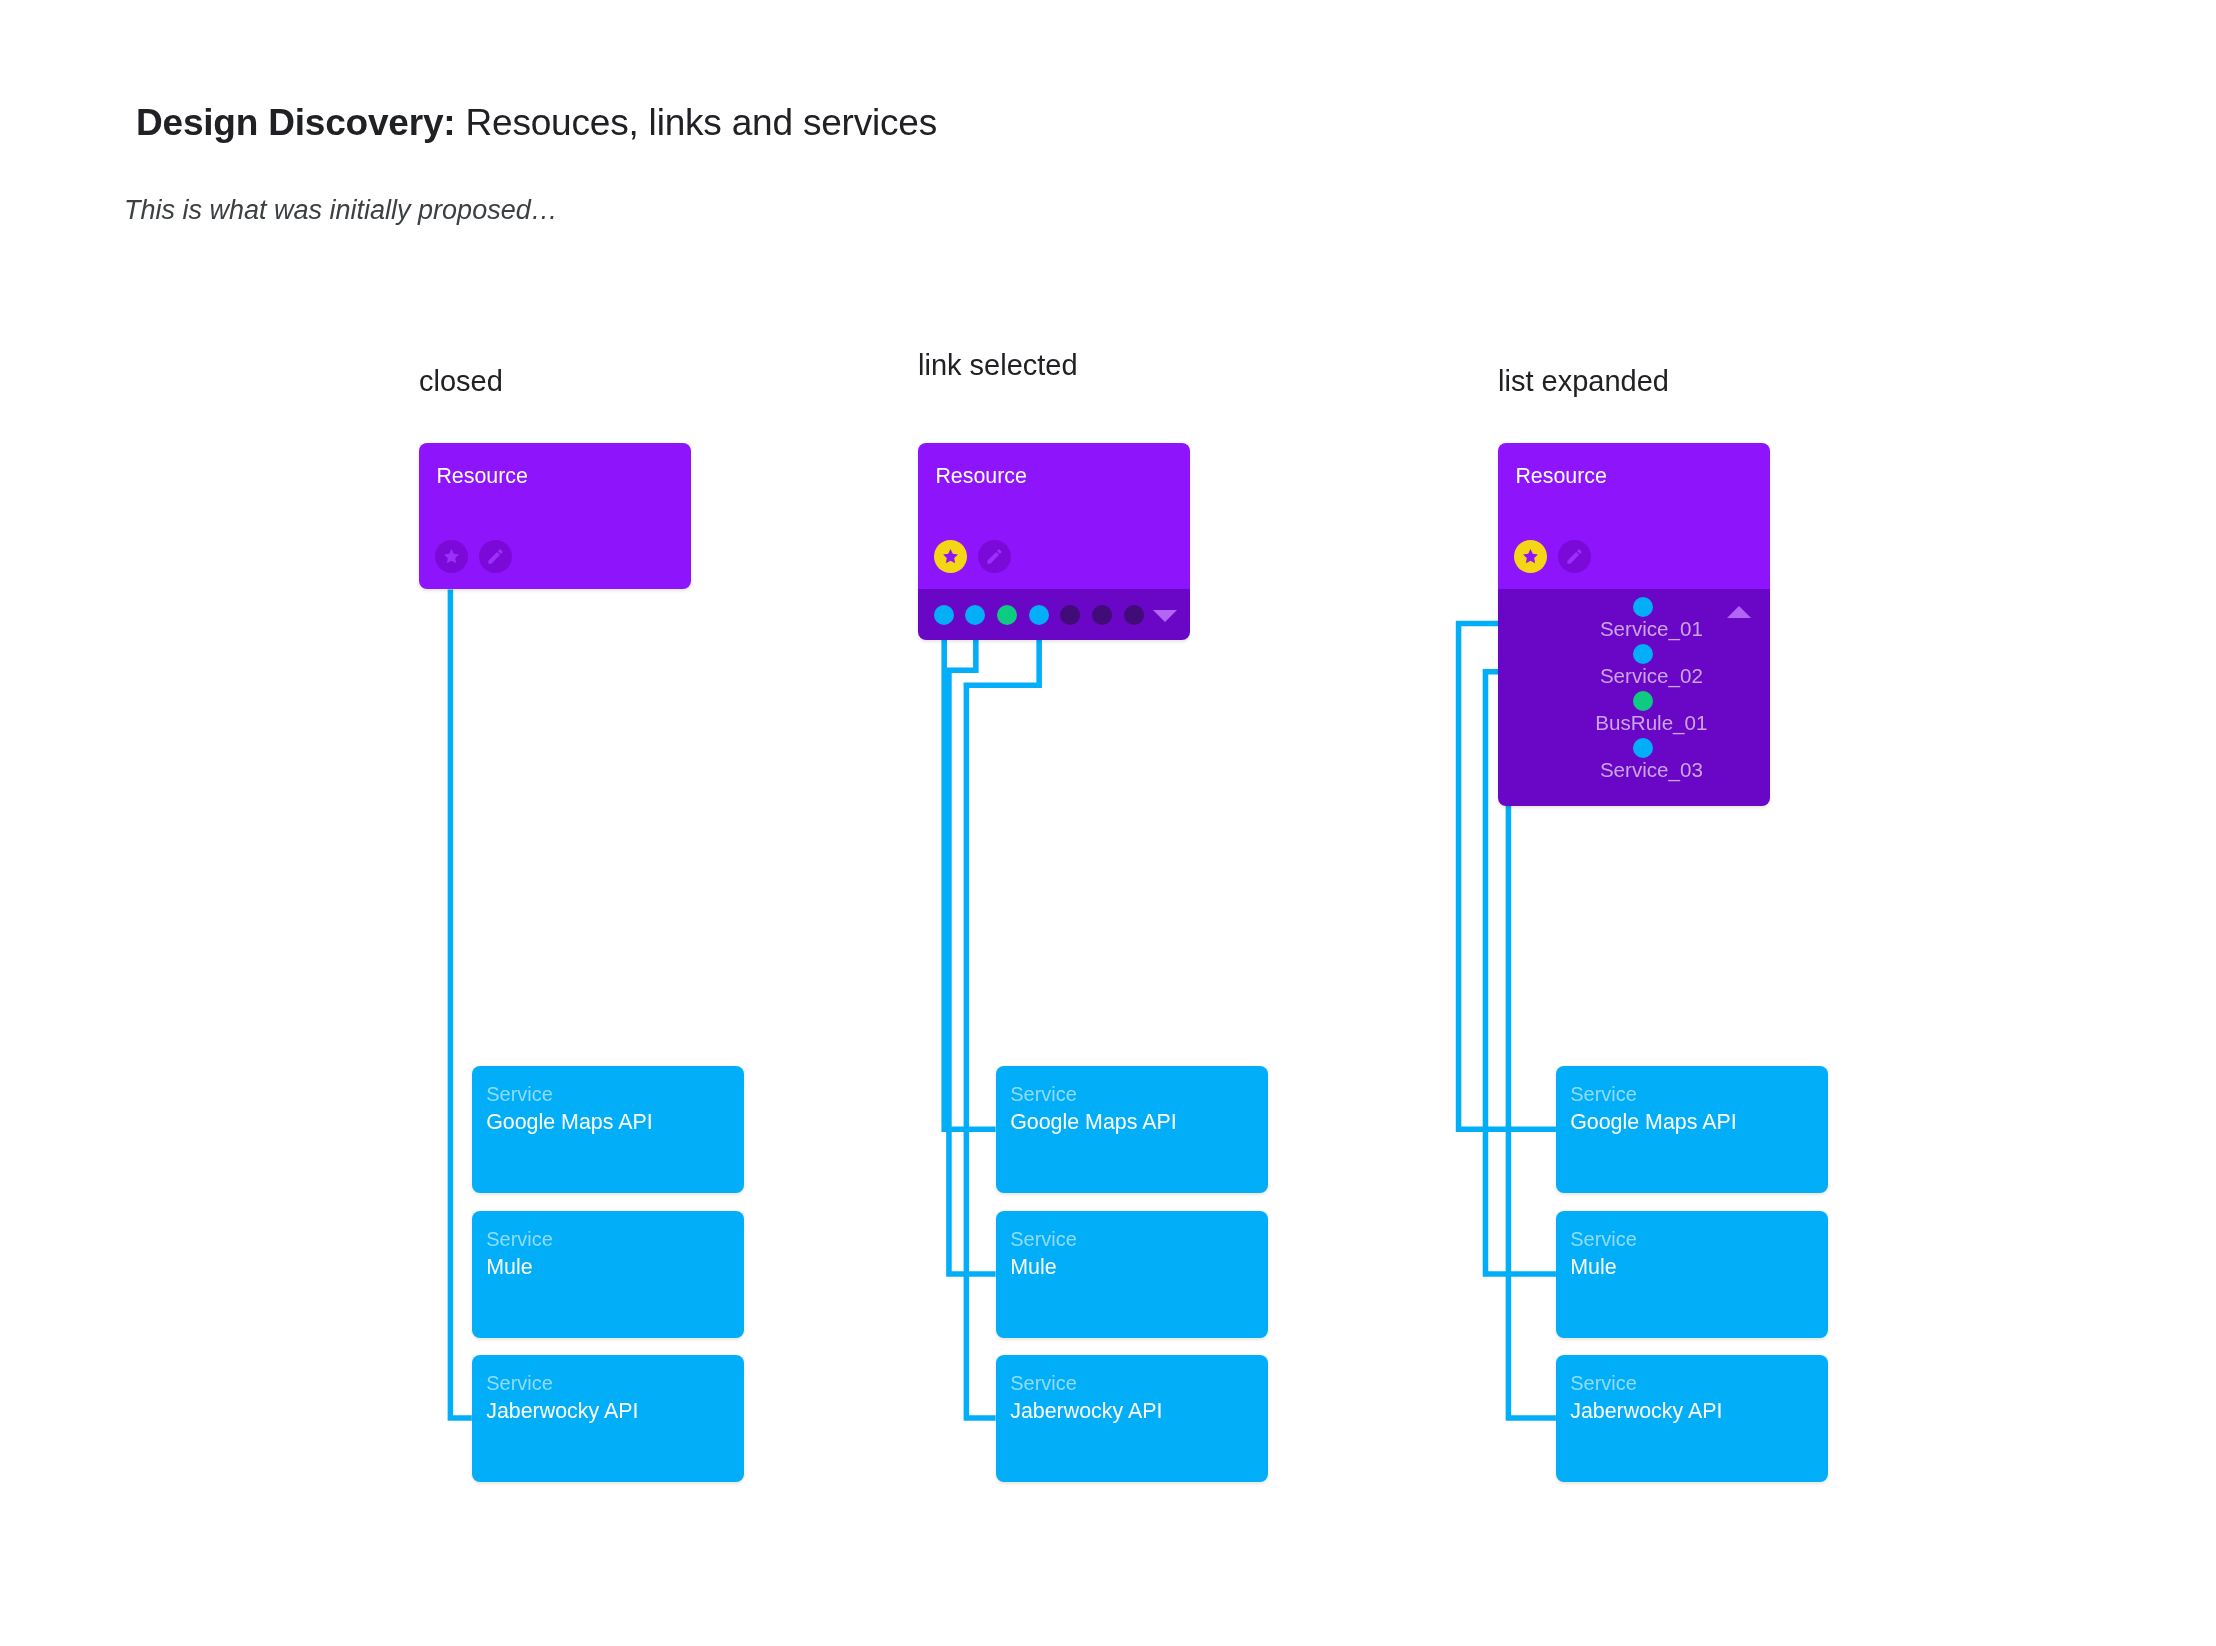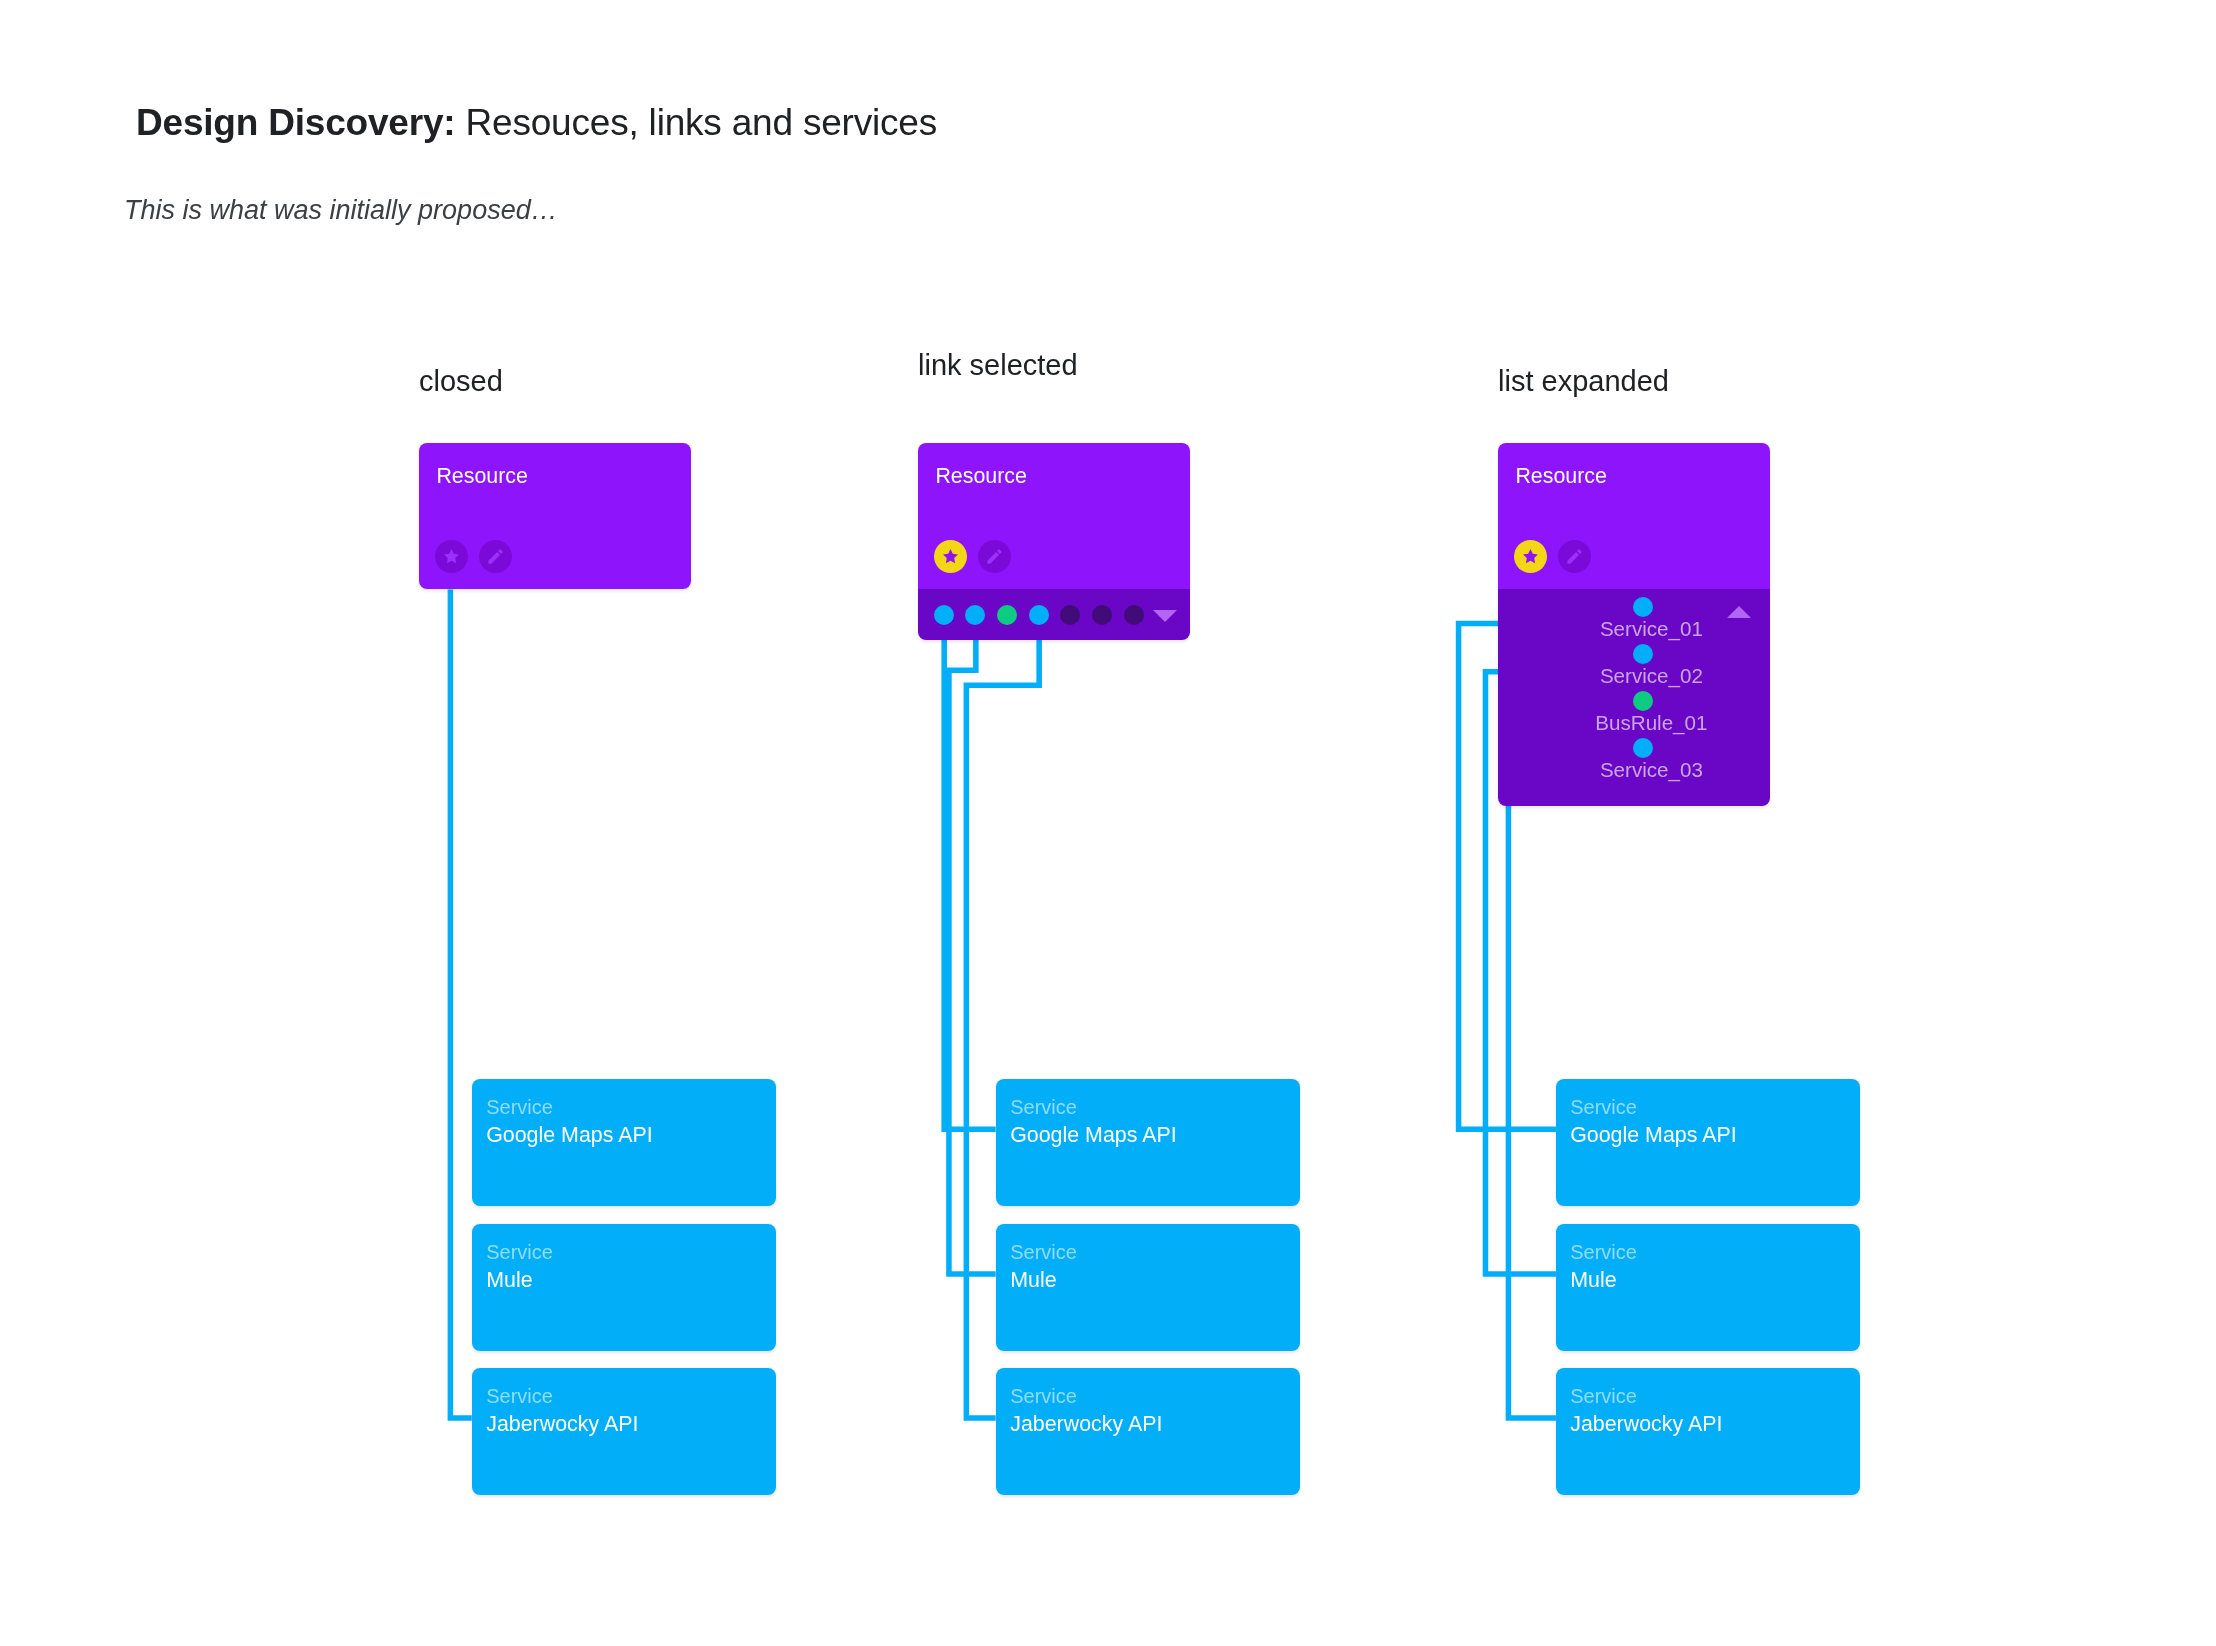--- a/index.html
+++ b/index.html
@@ -162,26 +162,25 @@
     top: 17.4px;
     width: 0; height: 0;
     border-left: 12px solid transparent;
     border-right: 12px solid transparent;
     border-bottom: 12.7px solid #b366f5;
   }
 
   
   .service-card {
     position: absolute;
-    width: 304px;
+    width: 272px;
     height: 127px;
     background: #03aef9;
     border-radius: 8px;
     box-shadow: 0 1.6px 3.2px rgba(0,0,0,0.10);
-    margin-top: 13px;
   }
   .service-kind {
     position: absolute;
     left: 14.2px;
     top: 16px;
     font-size: 20px;
     line-height: 24px;
     font-weight: 400;
     color: #8fdcfb;
     white-space: nowrap;

